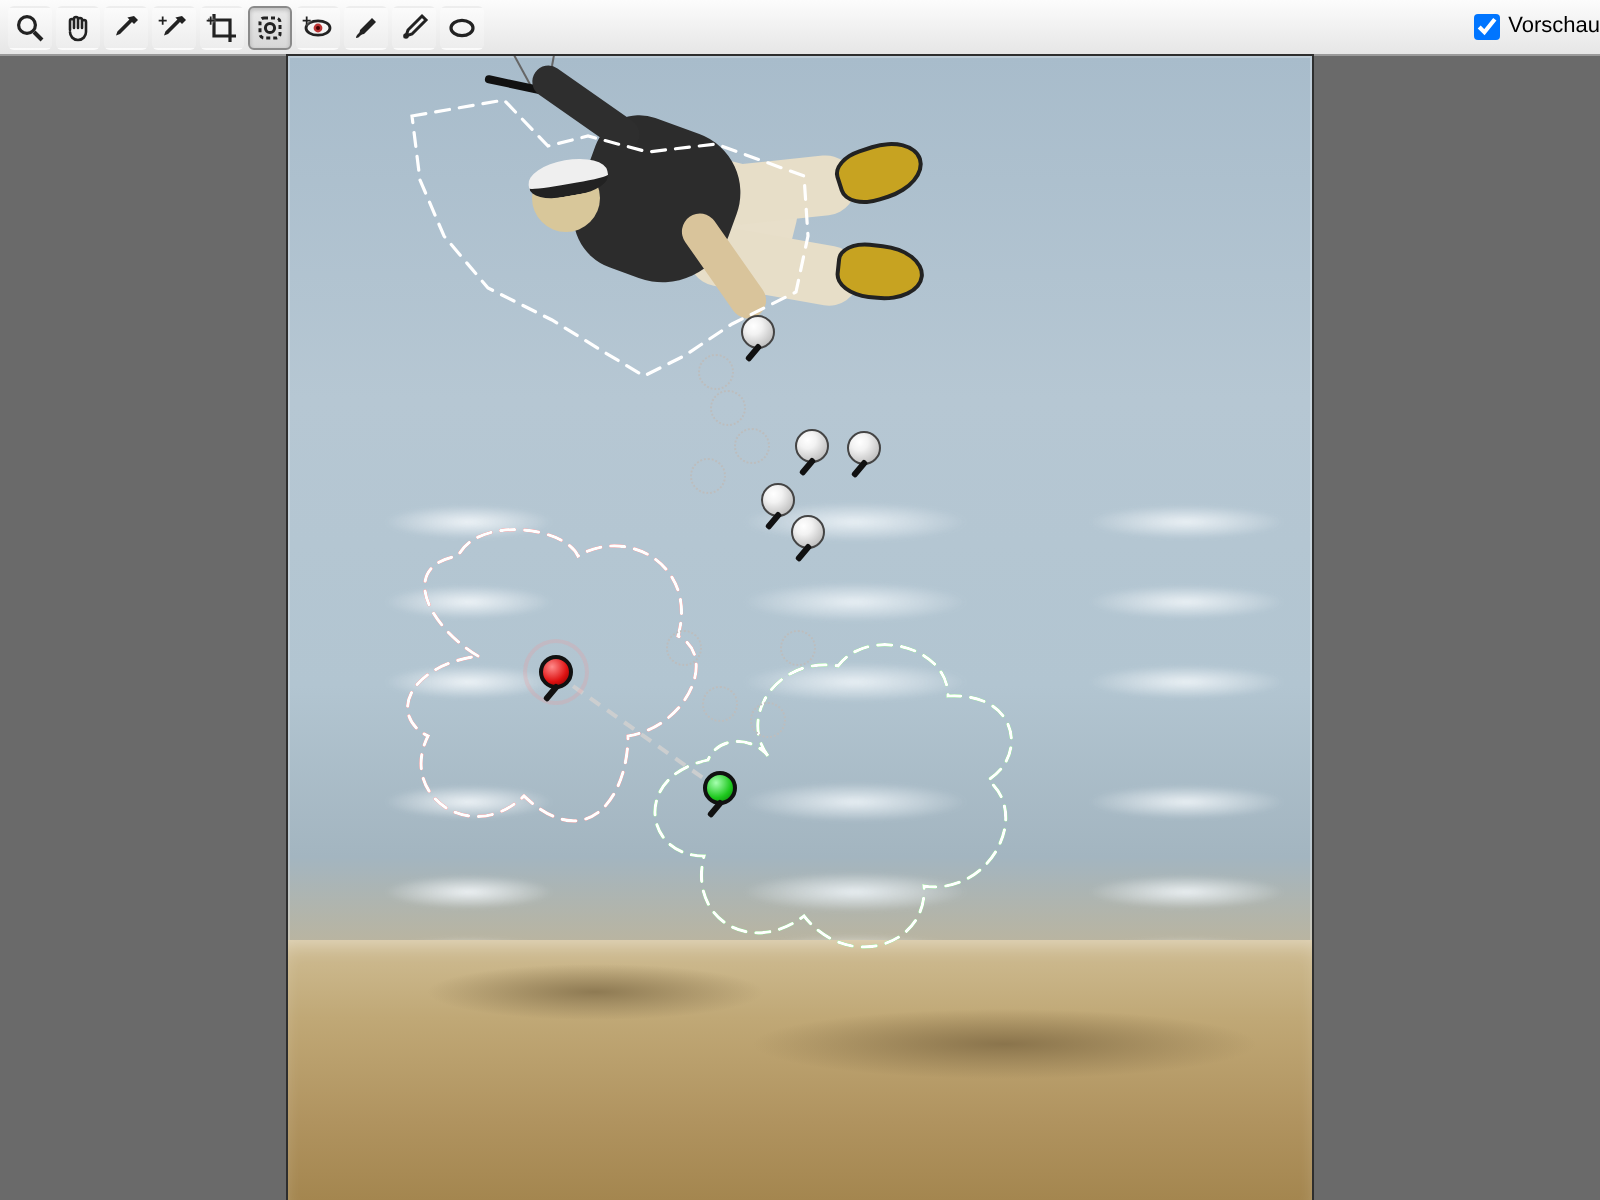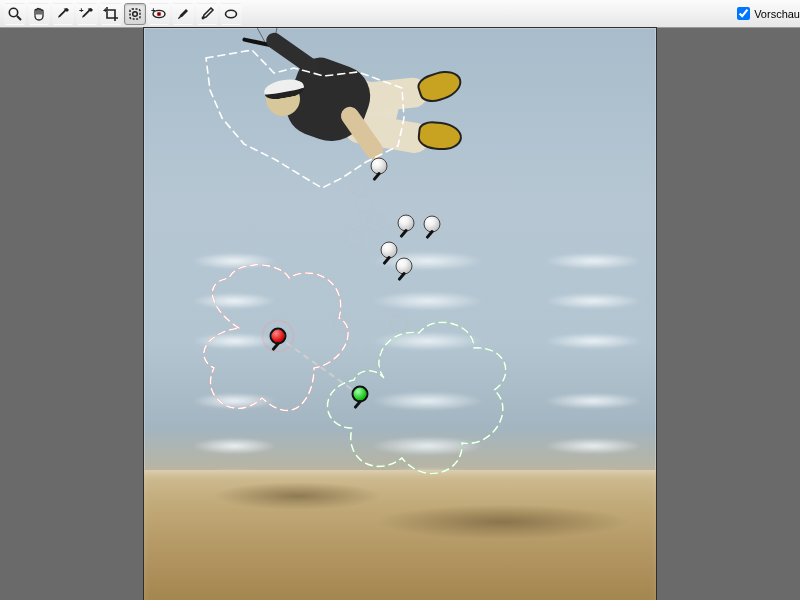--- a/index.html
+++ b/index.html
@@ -31,21 +31,21 @@
     background: linear-gradient(#e9e9e9,#d7d7d7);
     box-shadow: inset 0 1px 2px rgba(0,0,0,.2);
   }
   .tool-btn .plus {
     position: absolute; top: 2px; left: 2px;
     font-size: 8px; font-weight: bold; color: #222;
     text-shadow: 0 0 1px #fff;
   }
   .spacer { flex: 1; }
   .preview {
-    display: flex; align-items: center; gap: 4px;
+    display: flex; gap: 4px;
     padding-right: 0; margin-right: -4px;
   }
   .preview input[type=checkbox]{ width:13px; height:13px; }
 
   
   .canvas-host {
     position: absolute; top: 28px; left: 0; right: 0; bottom: 0;
     background: #6a6a6a;
     display: flex; justify-content: center;
   }

